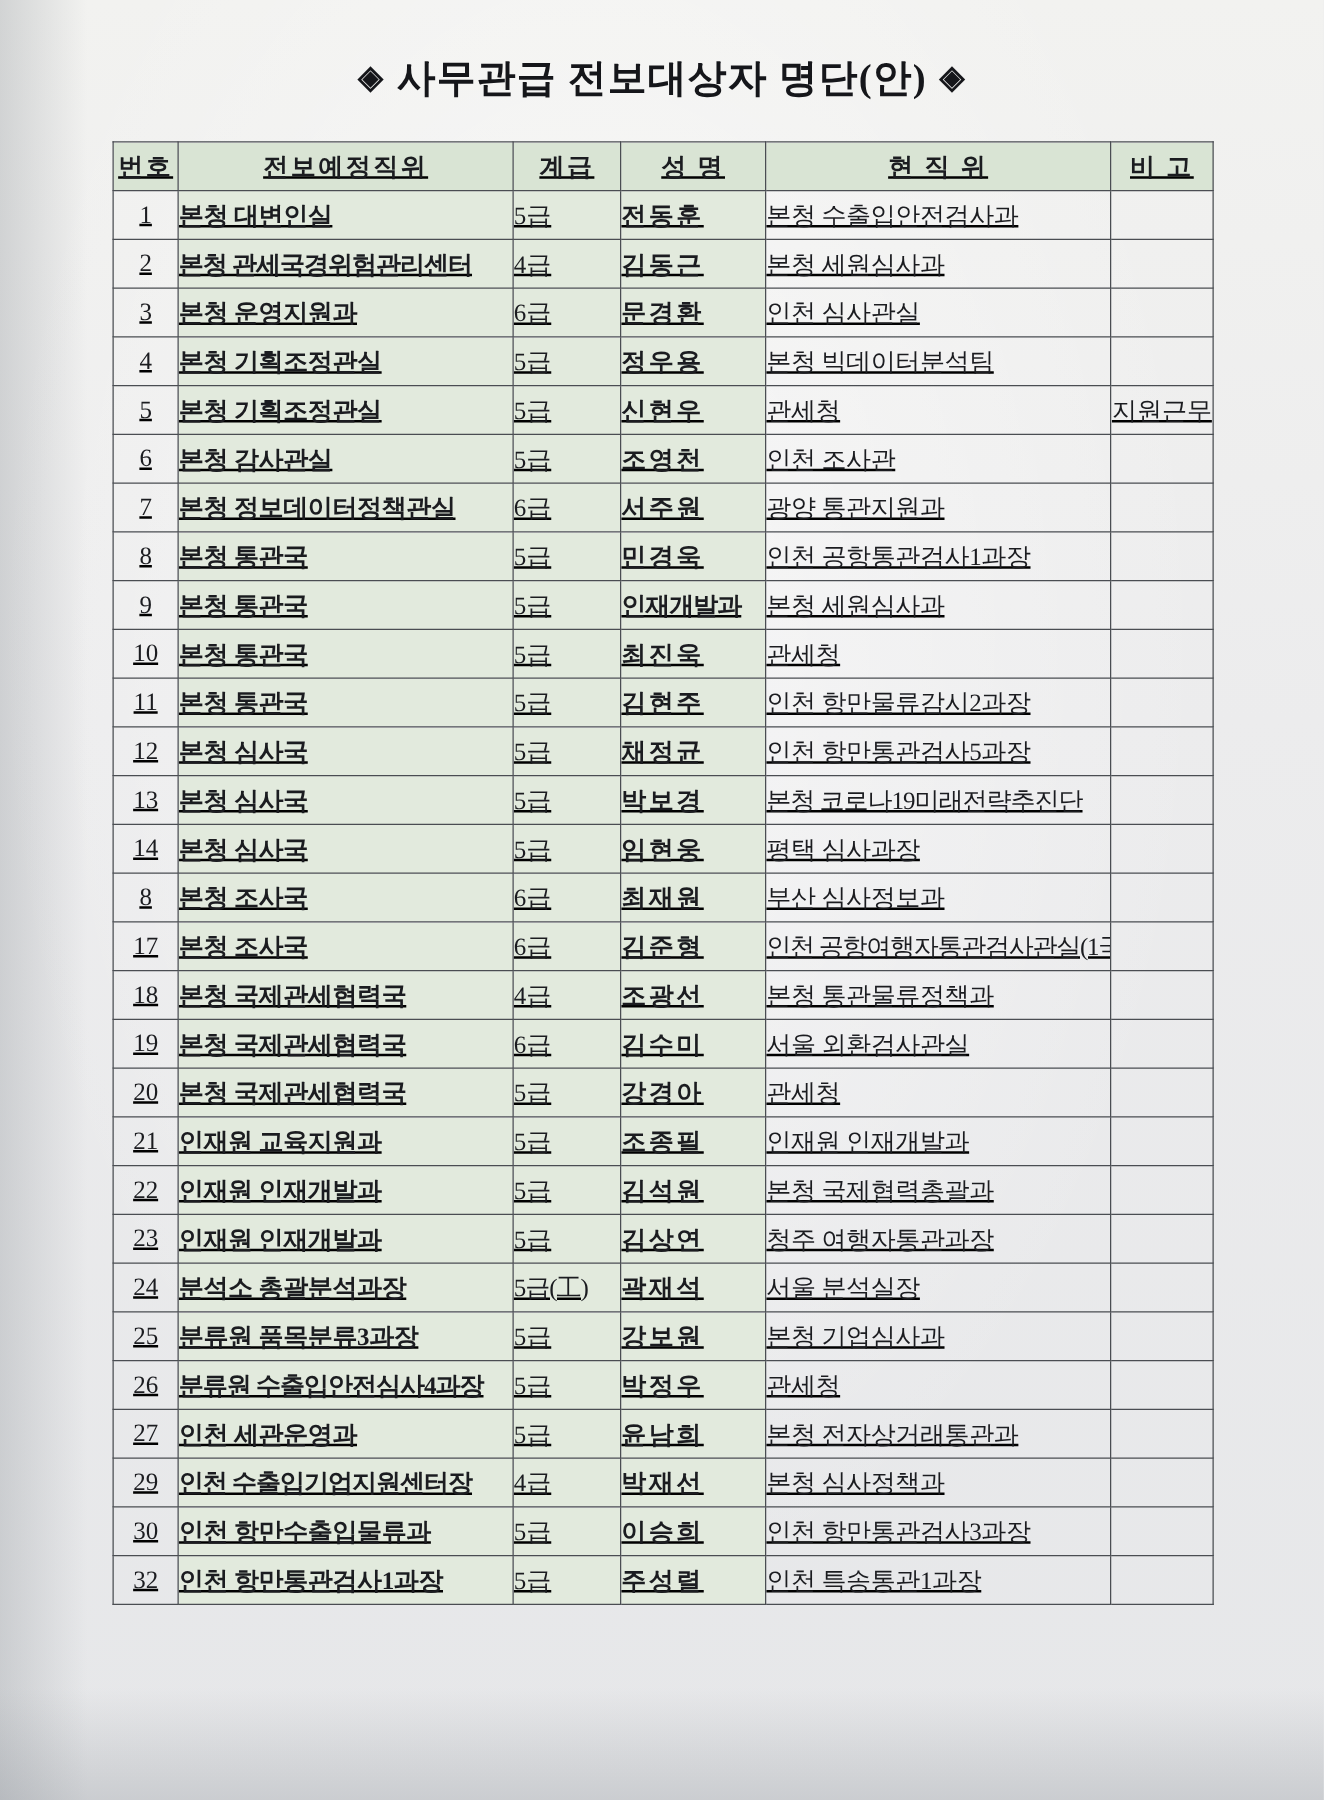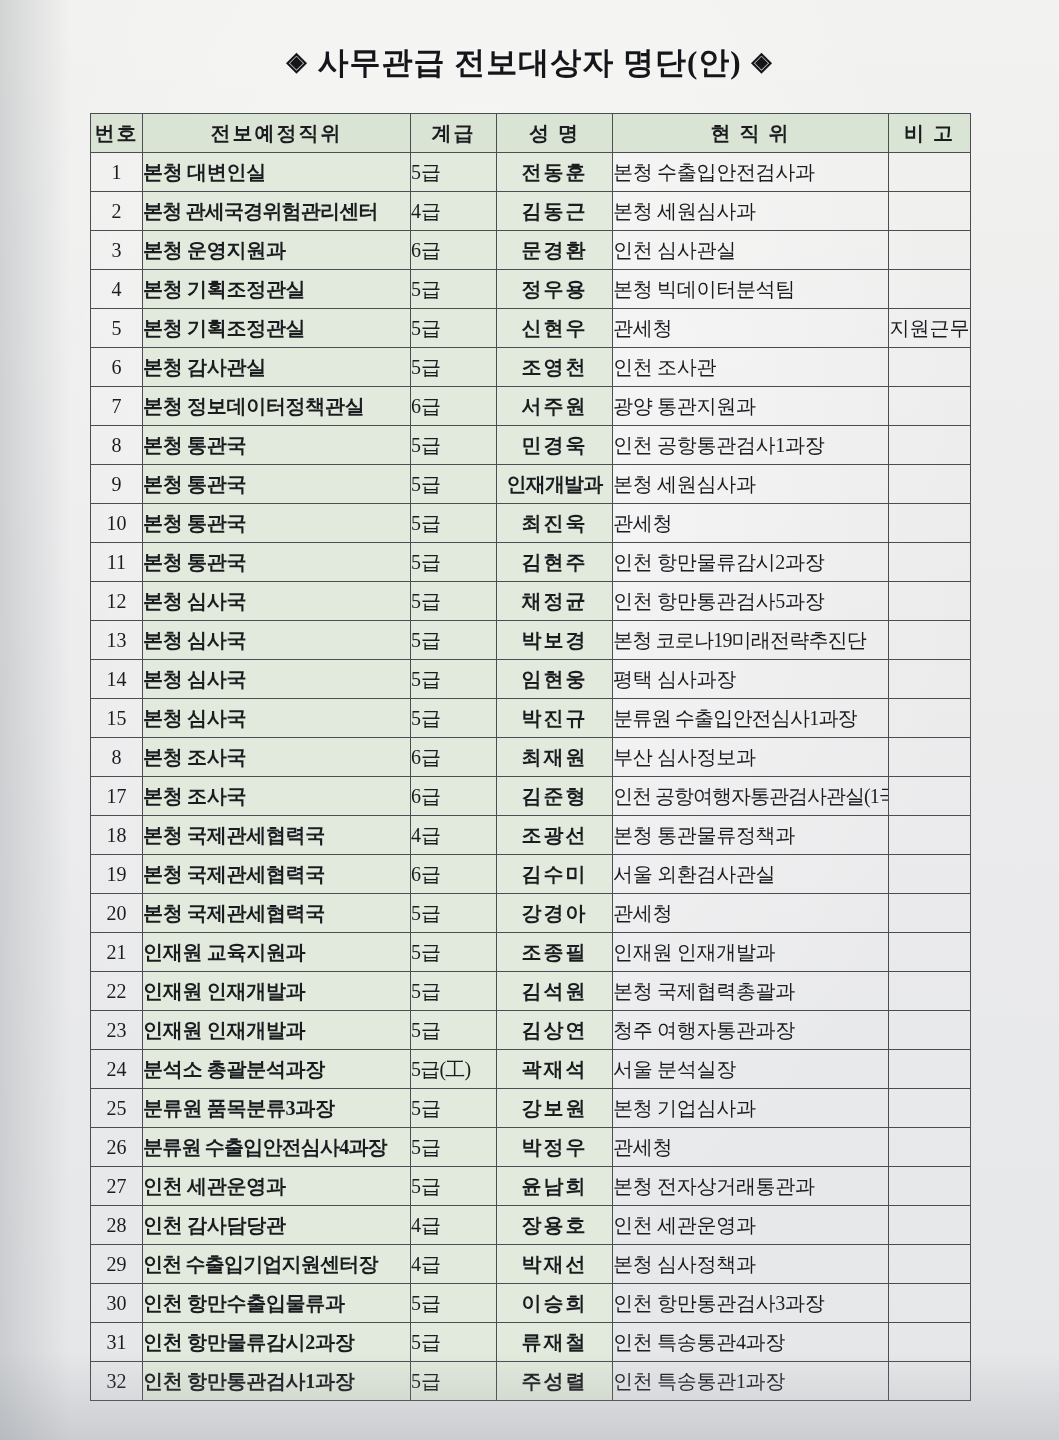--- a/index.html
+++ b/index.html
@@ -47,20 +47,21 @@
   }
 
   table.roster {
     position: absolute;
     top: 113px;
     left: 90px;
     width: 880px;
     border-collapse: collapse;
     table-layout: fixed;
     background: transparent;
+    text-decoration: underline;
   }
   table.roster th, table.roster td {
     border: 1px solid #4a4d52;
     padding: 0;
     height: 38px;
     font-size: 20px;
     color: #1b1c20;
     font-family: "Liberation Serif", serif;
     vertical-align: middle;
     overflow: hidden;
@@ -93,21 +94,20 @@
     font-weight: bold;
     letter-spacing: -0.3px;
     margin-left: 20px;
   }
   td.rank {
     text-align: left;
     background: #e2eadd;
     color: #19202a;
   }
   td.name {
-    text-align: center;
     background: #e2eadd;
     color: #142a6b;
     font-weight: bold;
     letter-spacing: 2px;
   }
   td.cur {
     padding-left: 7px;
     color: #1a1b20;
     letter-spacing: -0.3px;
   }
@@ -269,28 +269,20 @@
         </tr>
         <tr>
           <td class="no">14</td>
           <td class="pos">본청 심사국</td>
           <td class="rank">5급</td>
           <td class="name">임현웅</td>
           <td class="cur">평택 심사과장</td>
           <td class="note"></td>
         </tr>
         <tr>
-          <td class="no">15</td>
-          <td class="pos">본청 심사국</td>
-          <td class="rank">5급</td>
-          <td class="name">박진규</td>
-          <td class="cur squeeze2">분류원 수출입안전심사1과장</td>
-          <td class="note"></td>
-        </tr>
-        <tr>
           <td class="no">8</td>
           <td class="pos">본청 조사국</td>
           <td class="rank">6급</td>
           <td class="name">최재원</td>
           <td class="cur">부산 심사정보과</td>
           <td class="note"></td>
         </tr>
         <tr>
           <td class="no">17</td>
           <td class="pos">본청 조사국</td>
@@ -373,52 +365,36 @@
         </tr>
         <tr>
           <td class="no">27</td>
           <td class="pos">인천 세관운영과</td>
           <td class="rank">5급</td>
           <td class="name">윤남희</td>
           <td class="cur">본청 전자상거래통관과</td>
           <td class="note"></td>
         </tr>
         <tr>
-          <td class="no">28</td>
-          <td class="pos">인천 감사담당관</td>
-          <td class="rank">4급</td>
-          <td class="name">장용호</td>
-          <td class="cur">인천 세관운영과</td>
-          <td class="note"></td>
-        </tr>
-        <tr>
           <td class="no">29</td>
           <td class="pos squeeze2">인천 수출입기업지원센터장</td>
           <td class="rank">4급</td>
           <td class="name">박재선</td>
           <td class="cur">본청 심사정책과</td>
           <td class="note"></td>
         </tr>
         <tr>
           <td class="no">30</td>
           <td class="pos">인천 항만수출입물류과</td>
           <td class="rank">5급</td>
           <td class="name">이승희</td>
           <td class="cur">인천 항만통관검사3과장</td>
           <td class="note"></td>
         </tr>
         <tr>
-          <td class="no">31</td>
-          <td class="pos">인천 항만물류감시2과장</td>
-          <td class="rank">5급</td>
-          <td class="name">류재철</td>
-          <td class="cur">인천 특송통관4과장</td>
-          <td class="note"></td>
-        </tr>
-        <tr>
           <td class="no">32</td>
           <td class="pos">인천 항만통관검사1과장</td>
           <td class="rank">5급</td>
           <td class="name">주성렬</td>
           <td class="cur">인천 특송통관1과장</td>
           <td class="note"></td>
         </tr>
       </tbody>
   </table>
 

